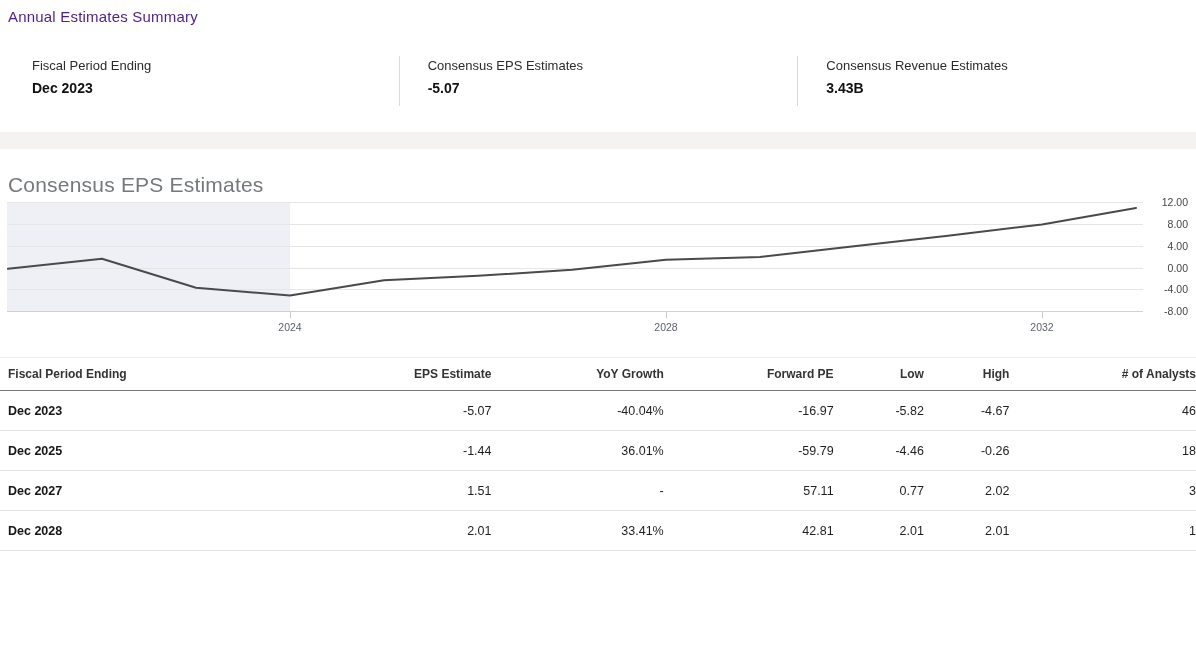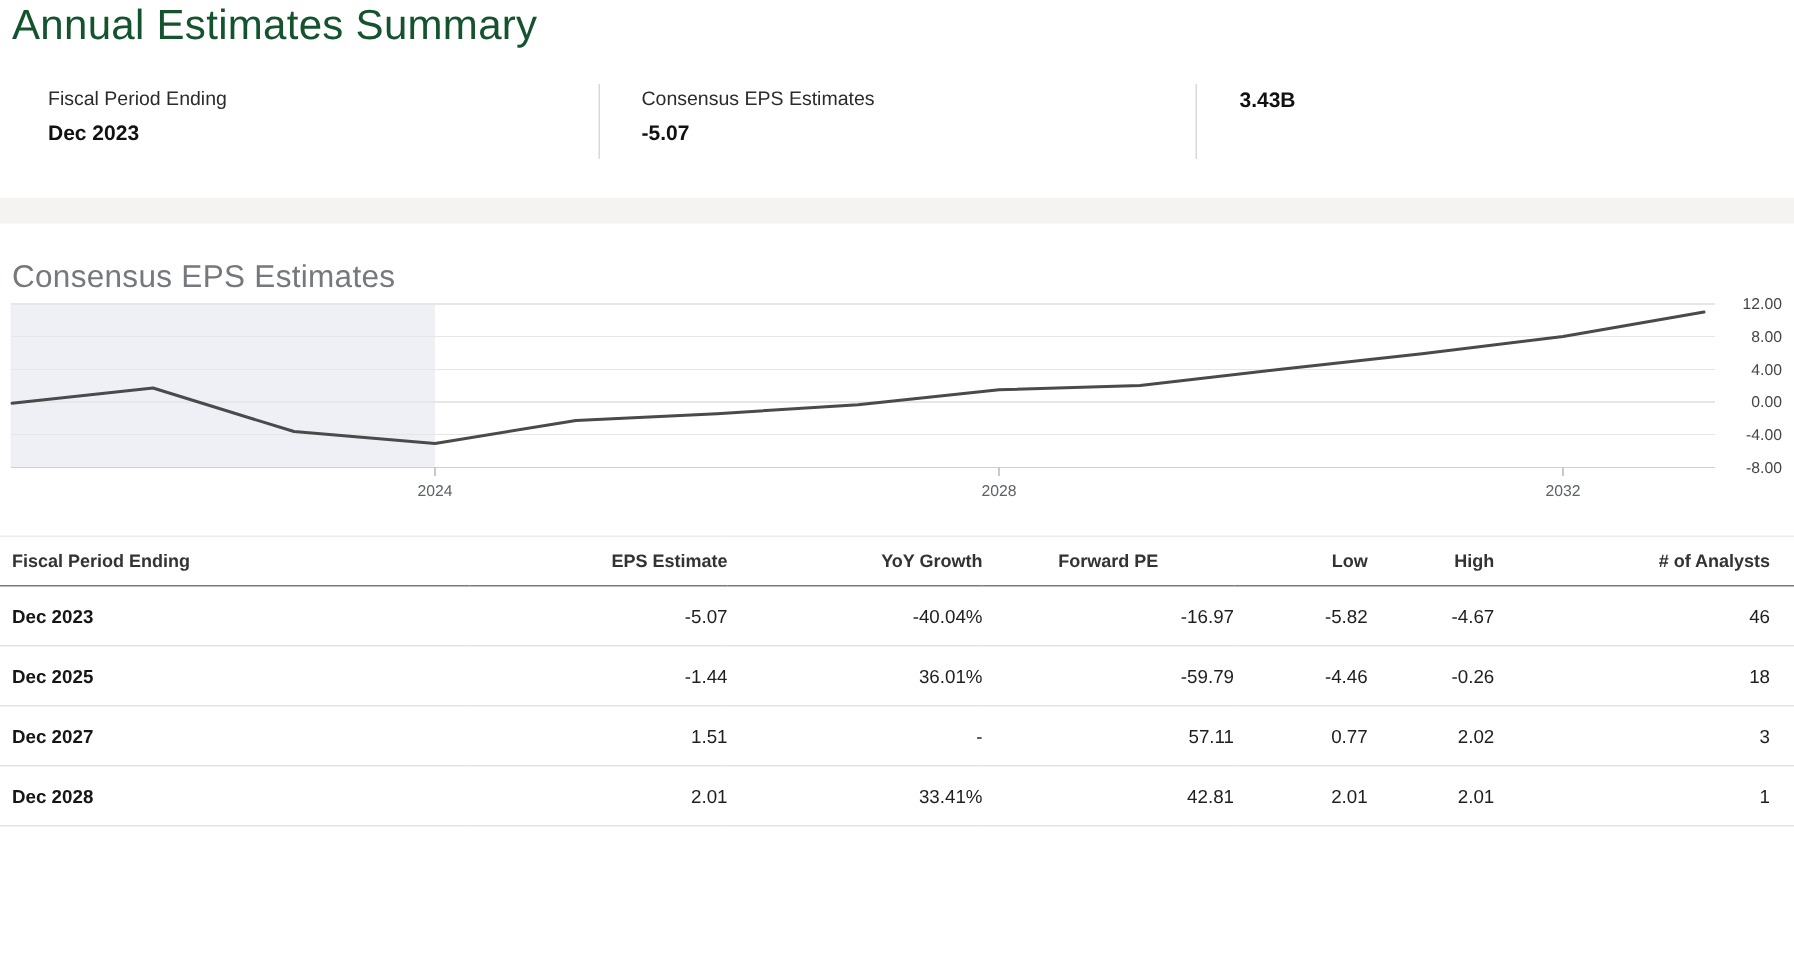--- a/index.html
+++ b/index.html
@@ -2,22 +2,22 @@
 <html><head>
 <meta charset="utf-8">
 <style>
   html,body{margin:0;padding:0;}
   body{
     width:1196px;height:645px;overflow:hidden;background:#ffffff;
     font-family:"Liberation Sans",sans-serif;color:#1a1a1a;
     -webkit-font-smoothing:antialiased;
   }
   .page-title{
-    margin:4px 8px 0 8px;font-size:28px;line-height:26px;font-weight:400;
-    color:#14532d;letter-spacing:.2px;
+    margin:4px 8px 0 8px;font-size:15px;line-height:26px;font-weight:400;
+    color:#4c1d95;letter-spacing:.2px;
   }
   .summary{display:grid;grid-template-columns:1fr 1fr 1fr;margin-top:26px;}
   .summary-cell{padding:2px 0 10px 32px;}
   .summary-cell + .summary-cell{border-left:1px solid #d9d9d9;padding-left:28px;}
   .summary-label{font-size:13px;line-height:15px;color:#2b2b2b;margin-bottom:7px;}
   .summary-value{font-size:14px;line-height:16px;font-weight:bold;color:#111;}
   .separator-band{height:17px;background:#f4f3f1;margin-top:26px;}
   .section-title{
     margin:23px 8px 0 8px;font-size:21px;line-height:26px;font-weight:400;
     color:#75787c;letter-spacing:.2px;
@@ -30,38 +30,39 @@
   }
   table.estimates th{
     font-size:12px;font-weight:bold;color:#333;text-align:right;
     padding:9px 0 9px 0;border-bottom:1px solid #7a7a7a;white-space:nowrap;
   }
   table.estimates td{
     font-size:12.5px;color:#1f1f1f;text-align:right;height:39px;
     padding:0;border-bottom:1px solid #e4e4e4;white-space:nowrap;
   }
   table.estimates th.al, table.estimates td.al{text-align:left;padding-left:8px;}
-  table.estimates th.last, table.estimates td.last{padding-right:16px;}
+  table.estimates th.last, table.estimates td.last{padding-right:0;}
   table.estimates td.fiscal{font-weight:bold;color:#161616;}
 </style>
 </head>
 <body>
 
 <h1 class="page-title">Annual Estimates Summary</h1>
 
 <div class="summary">
   <div class="summary-cell">
     <div class="summary-label">Fiscal Period Ending</div>
     <div class="summary-value">Dec 2023</div>
   </div>
   <div class="summary-cell">
     <div class="summary-label">Consensus EPS Estimates</div>
     <div class="summary-value">-5.07</div>
   </div>
   <div class="summary-cell">
+    <div class="summary-label">Consensus Revenue Estimates</div>
     <div class="summary-value">3.43B</div>
   </div>
 </div>
 
 <div class="separator-band" style="background: rgb(244, 243, 241);"></div>
 
 <h2 class="section-title">Consensus EPS Estimates</h2>
 
 <div class="chart-wrap">
   <svg width="1196" height="143" viewBox="0 0 1196 143" xmlns="http://www.w3.org/2000/svg">
@@ -87,21 +88,21 @@
       <polyline points="8.0,70.8 102.0,60.7 196.0,89.7 290.0,97.6 384.0,82.3 478.0,77.8 572.0,71.8 666.0,61.8 760.0,59.0 854.0,48.2 948.0,37.8 1042.0,26.4 1136.0,10.0" fill="none" stroke="#4a4a4c" stroke-width="2" stroke-linejoin="round" stroke-linecap="round"></polyline>
     </svg>
 </div>
 
 <table class="estimates">
   <thead>
       <tr>
         <th class="al" style="width: 26%;">Fiscal Period Ending</th>
         <th class="" style="width: 14.7%;">EPS Estimate</th>
         <th class="" style="width: 14.5%;">YoY Growth</th>
-        <th class="" style="width: 14.3%; text-align: center;">Forward PE</th>
+        <th class="" style="width: 14.3%;">Forward PE</th>
         <th class="" style="width: 7.6%;">Low</th>
         <th class="" style="width: 7.2%;">High</th>
         <th class=" last" style="width: 15.7%;"># of Analysts</th>
       </tr>
     </thead>
   <tbody>
       <tr>
         <td class="al fiscal">Dec 2023</td>
         <td class="">-5.07</td>
         <td class="">-40.04%</td>

